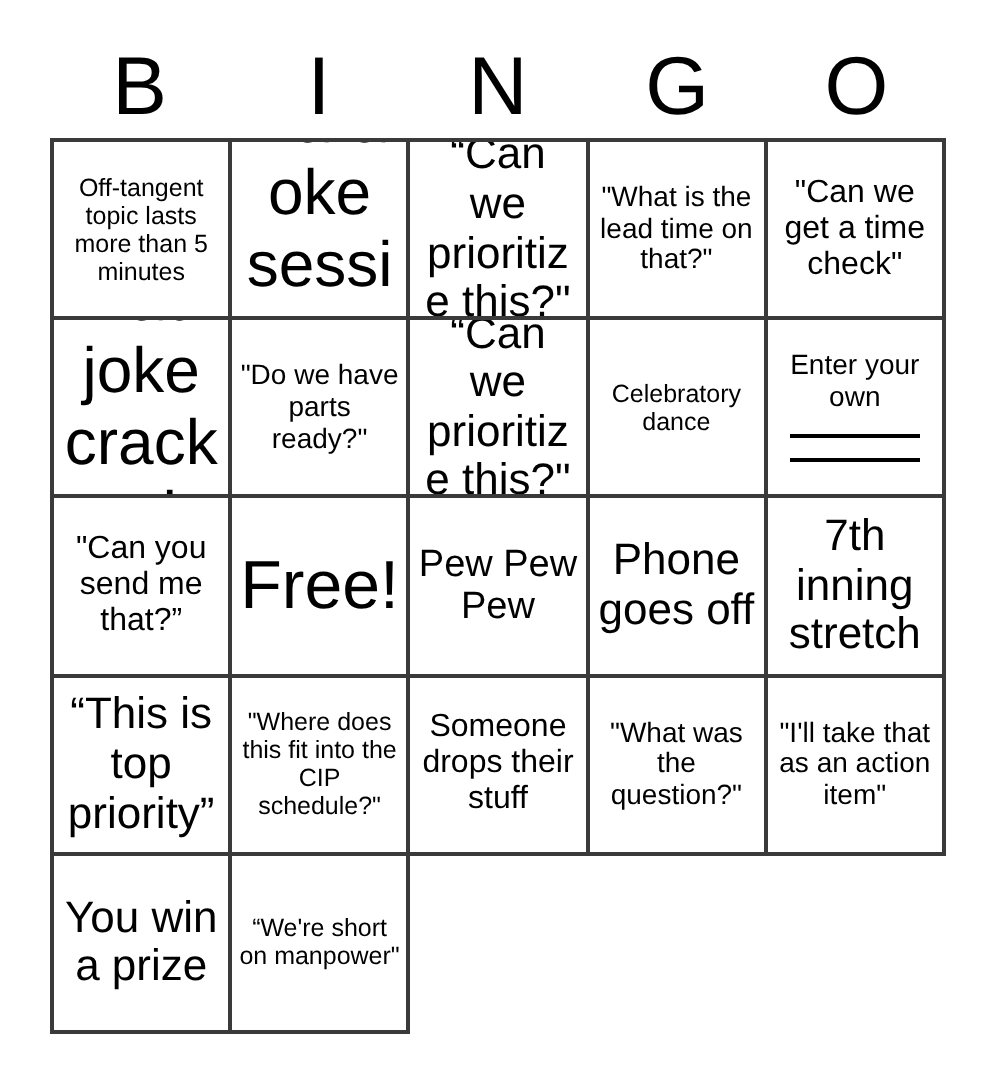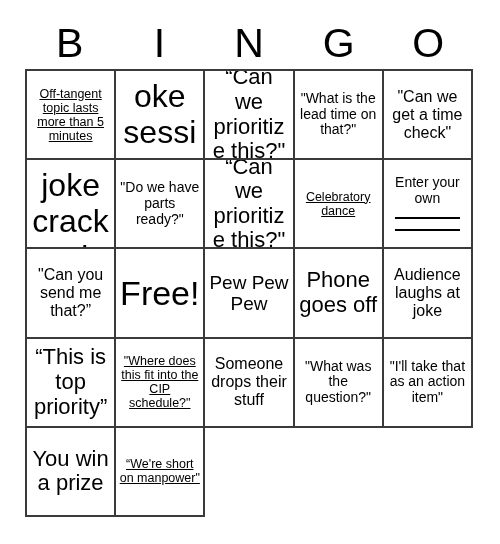--- a/index.html
+++ b/index.html
@@ -70,21 +70,21 @@
   }
   .cell-text {
     display: block;
     width: 100%;
     line-height: 1.12;
     word-wrap: break-word;
     overflow-wrap: break-word;
     hyphens: none;
   }
   
-  .fs-xs  { font-size: 12.5px; text-decoration: underline; }
+  .fs-xs  { font-size: 12.5px; }
   .fs-sm  { font-size: 14px; }
   .fs-md  { font-size: 16px; }
   .fs-lg  { font-size: 19px; }
   .fs-xl  { font-size: 22px; }
   .fs-xxl { font-size: 32px; }
   .fs-free{ font-size: 34px; text-align: center; }
 
   
   .writein {
     justify-content: flex-start;
@@ -159,21 +159,21 @@
       <div class="cell">
         <span class="cell-text fs-free">Free!</span>
       </div>
       <div class="cell">
         <span class="cell-text fs-lg">Pew Pew Pew</span>
       </div>
       <div class="cell">
         <span class="cell-text fs-xl">Phone goes off</span>
       </div>
       <div class="cell">
-        <span class="cell-text fs-md">Audience laughs at joke</span>
+        <span class="cell-text fs-xl">7th inning stretch</span>
       </div>
       <div class="cell">
         <span class="cell-text fs-xl">“This is top priority”</span>
       </div>
       <div class="cell">
         <span class="cell-text fs-xs">"Where does this fit into the CIP schedule?"</span>
       </div>
       <div class="cell">
         <span class="cell-text fs-md">Someone drops their stuff</span>
       </div>

